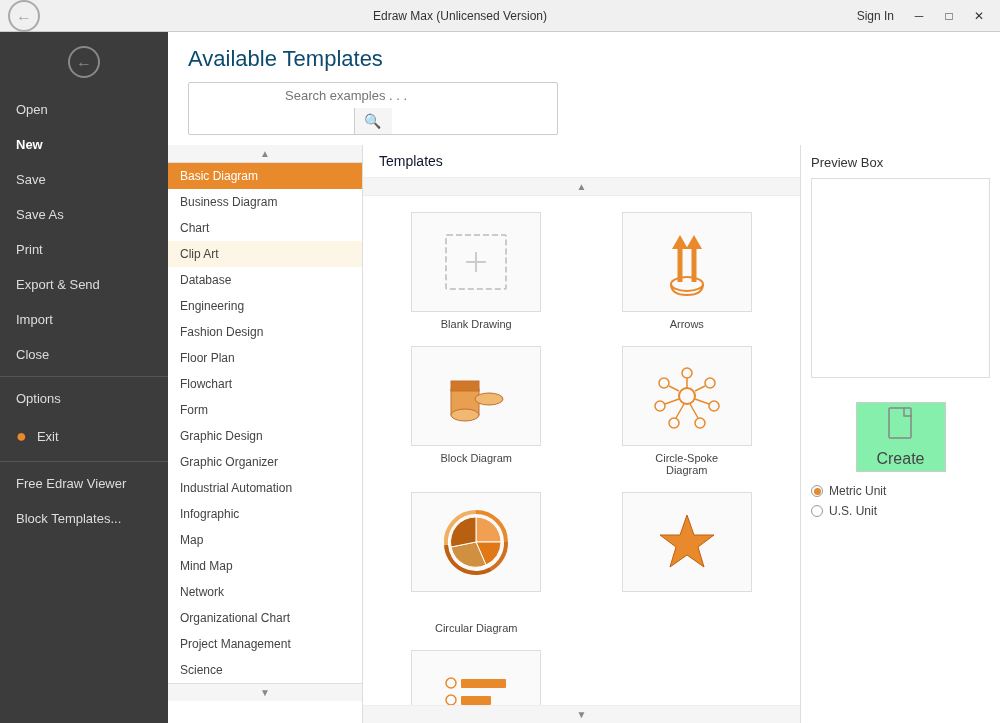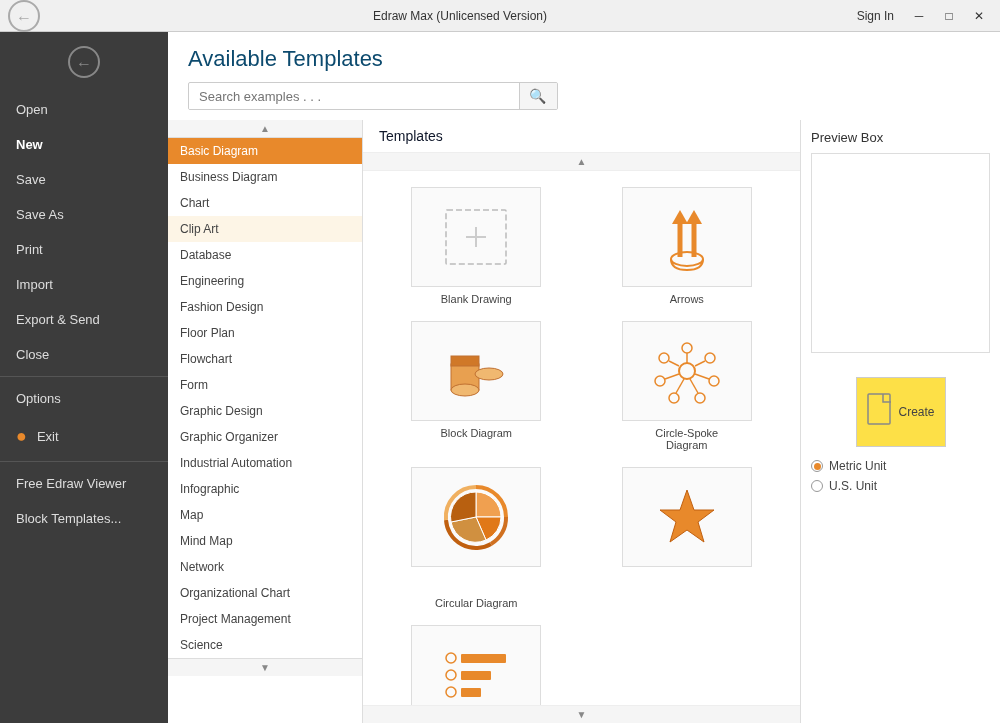--- a/index.html
+++ b/index.html
@@ -131,20 +131,21 @@
       color: #0c4a6e;
       margin-bottom: 10px;
     }
     .search-bar {
       display: flex;
       align-items: center;
       border: 1px solid #ccc;
       border-radius: 2px;
       overflow: hidden;
       width: 370px;
+      flex-direction: column;
     }
     .search-input {
       flex: 1;
       border: none;
       outline: none;
       padding: 5px 10px;
       font-size: 13px;
       color: #999;
     }
     .search-btn {
@@ -265,27 +266,28 @@
       display: flex;
       flex-direction: column;
       align-items: center;
       gap: 8px;
       margin-top: 8px;
     }
     .create-btn {
       width: 90px;
       height: 70px;
       border: 1px solid #ccc;
-      background: #fde047;
-      display: flex;
+      background: #86efac;
+      display: flex;
+      flex-direction: column;
       align-items: center;
       justify-content: center;
       cursor: pointer;
       gap: 4px;
-      font-size: 12px;
+      font-size: 16px;
       color: #444;
     }
     .doc-icon {
       font-size: 22px;
       color: #888;
     }
     .units-section {
       margin-top: 12px;
     }
     .unit-option {
@@ -410,24 +412,24 @@
     <div class="sidebar-item">
       <span>Save</span>
     </div>
     <div class="sidebar-item">
       <span>Save As</span>
     </div>
     <div class="sidebar-item">
       <span>Print</span>
     </div>
     <div class="sidebar-item">
+      <span>Export &amp; Send</span>
+    </div>
+    <div class="sidebar-item">
       <span>Import</span>
-    </div>
-    <div class="sidebar-item">
-      <span>Export &amp; Send</span>
     </div>
     <div class="sidebar-item">
       <span>Close</span>
     </div>
     <div class="sidebar-divider"></div>
     <div class="sidebar-item">
       <span>Options</span>
     </div>
     <div class="sidebar-item">
       <span style="color:#e8892b;font-size:18px;">●</span>

